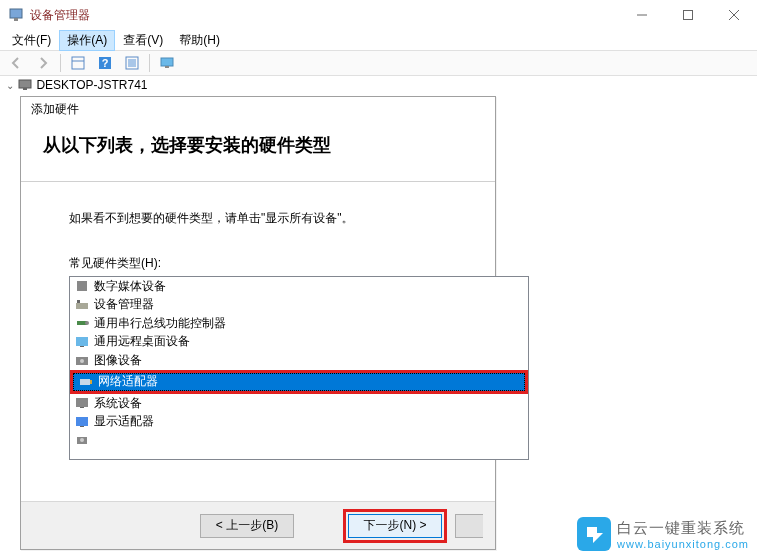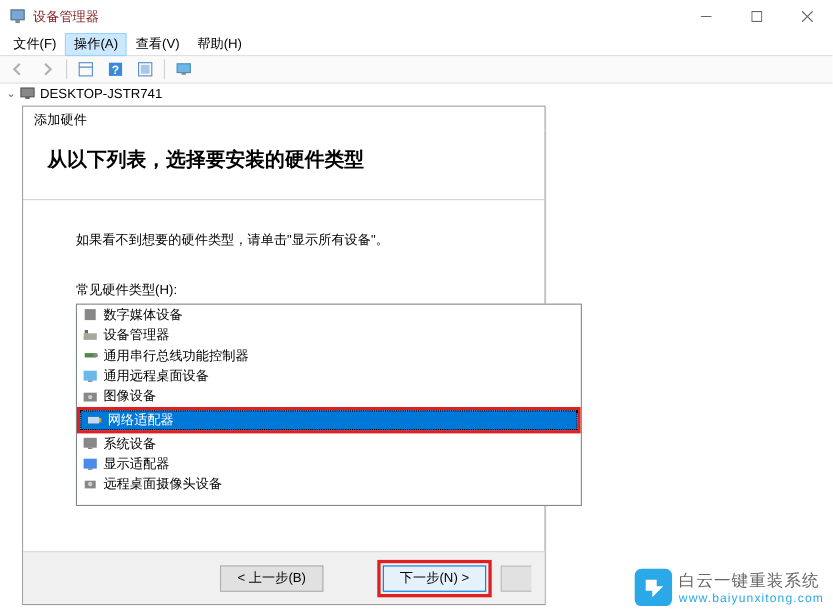--- a/index.html
+++ b/index.html
@@ -227,21 +227,20 @@
           </span>
         <span>显示适配器</span>
       </div>
       <div class="list-item">
         <span class="li-icon">
             <svg viewBox="0 0 16 16">
               <rect x="3" y="5" width="10" height="7" fill="#888"></rect>
               <circle cx="8" cy="8" r="2" fill="#ccc"></circle>
             </svg>
           </span>
-        <span>远程桌面摄像头设备</span>
       </div>
     </div>
   </div>
   <div class="dlg-footer">
     <button class="dlg-btn">&lt; 上一步(B)</button>
     <span class="btn-wrap-highlight">
       <button class="dlg-btn primary">下一步(N) &gt;</button>
     </span>
     <span class="dlg-btn-cancel-wrap">
       <button class="dlg-btn">取消</button>

